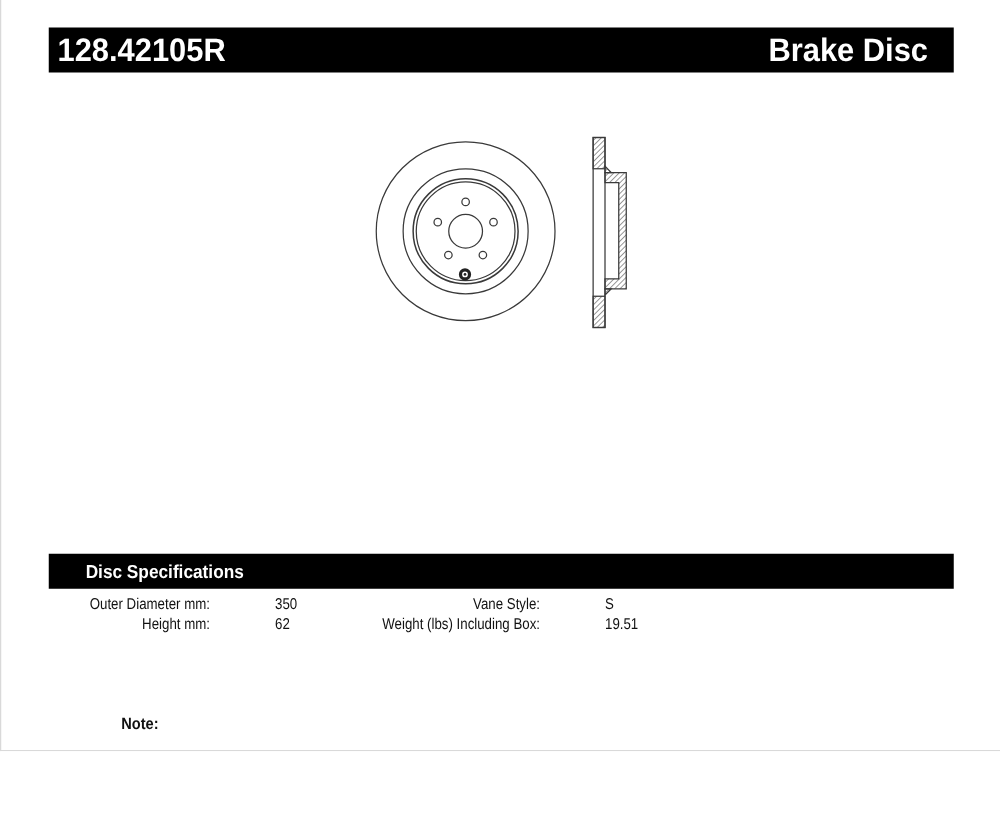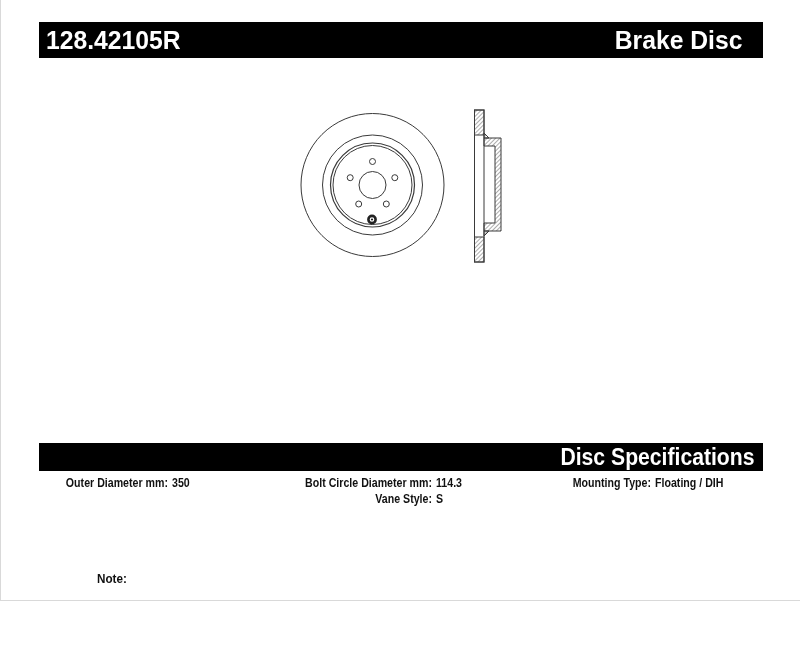--- a/index.html
+++ b/index.html
@@ -10,30 +10,30 @@
     box-sizing:border-box; overflow:hidden;
   }
   .bar {
     position:absolute; left:38px; width:724px; background:#000; color:#fff;
     display:flex; align-items:center; box-sizing:border-box;
   }
   .header-bar { top:22px; height:36px; justify-content:space-between;
     padding:0 21px 0 7px; font-size:26px; font-weight:bold; }
   .hdr-left { transform:scaleX(0.95); transform-origin:0 50%; white-space:nowrap; }
   .hdr-right { transform:scaleX(0.95); transform-origin:100% 50%; white-space:nowrap; }
-  .spec-bar { top:443px; height:28px; justify-content:flex-end;
-    font-size:23px; font-weight:bold; }
+  .spec-bar { top:443px; height:28px; justify-content:flex-start;
+    font-size:15px; font-weight:bold;padding-left:24px; }
   .spec-bar span { transform:scaleX(0.92); transform-origin:50% 50%; white-space:nowrap; }
   .drawing { position:absolute; left:270px; top:85px; }
   .spec-col { position:absolute; top:475px; }
   .col1 { left:20px;  width:240px; }
   .col2 { left:250px; width:260px; }
   .col3 { left:540px; width:240px; }
-  .spec-row { display:flex; line-height:16px; font-size:12.5px; font-weight:bold;
-    white-space:nowrap; }
+  .spec-row { display:flex; line-height:16px; font-size:12.5px; font-weight:normal;
+    white-space:nowrap;gap:48px; }
   .spec-label { flex:0 0 147px; text-align:right; transform:scaleX(0.85);
     transform-origin:100% 50%; }
   .col2 .spec-label { flex-basis:181px; }
   .col3 .spec-label { flex-basis:110px; }
   .spec-value { margin-left:4px; transform:scaleX(0.85); transform-origin:0 50%; }
   .note { position:absolute; left:96px; top:571px; font-size:13px; font-weight:bold;
     transform:scaleX(0.9); transform-origin:0 50%; }
 </style>
 </head>
 <body>
@@ -79,35 +79,33 @@
 
   <div class="bar spec-bar">
     <span>Disc Specifications</span>
   </div>
 
   <div class="spec-col col1">
     <div class="spec-row">
       <span class="spec-label">Outer Diameter mm:</span>
       <span class="spec-value">350</span>
     </div>
+    <div class="spec-row">
+      <span class="spec-label">Height mm:</span>
+      <span class="spec-value">62</span>
+    </div>
   </div>
 
   <div class="spec-col col2">
     <div class="spec-row">
-      <span class="spec-label">Bolt Circle Diameter mm:</span>
-      <span class="spec-value">114.3</span>
-    </div>
-    <div class="spec-row">
       <span class="spec-label">Vane Style:</span>
       <span class="spec-value">S</span>
     </div>
+    <div class="spec-row">
+      <span class="spec-label">Weight (lbs) Including Box:</span>
+      <span class="spec-value">19.51</span>
+    </div>
   </div>
 
-  <div class="spec-col col3">
-    <div class="spec-row">
-      <span class="spec-label">Mounting Type:</span>
-      <span class="spec-value">Floating / DIH</span>
-    </div>
-  </div>
 
   <div class="note">Note:</div>
 
 </div>
 
 </body></html>

